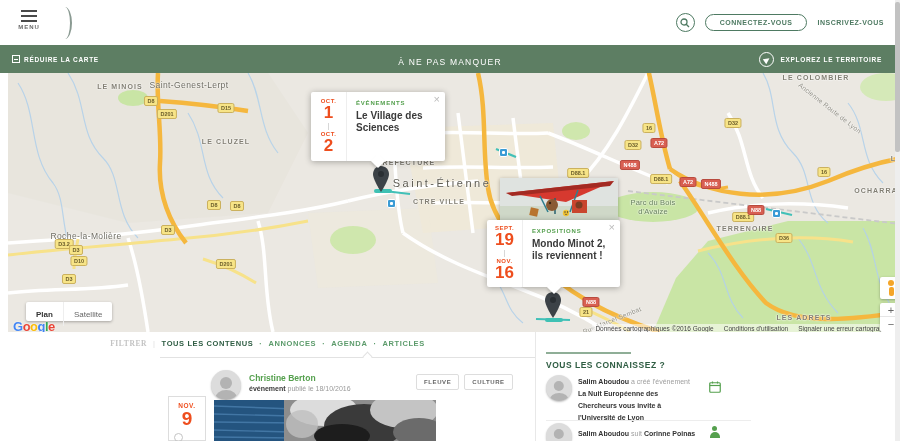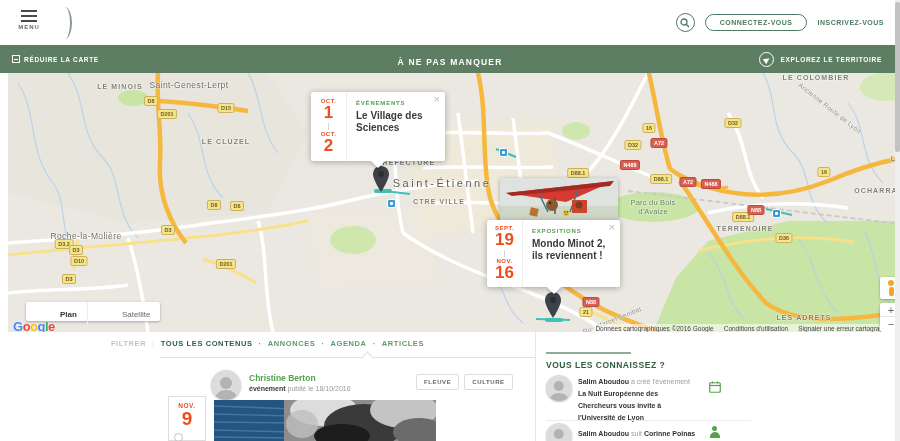--- a/index.html
+++ b/index.html
@@ -23,21 +23,21 @@
   .hdr-right { position:absolute; right:16px; top:0; height:45px; display:flex; align-items:center; gap:10px; }
   .search-btn { width:19px; height:19px; border:1.5px solid #4e7a62; border-radius:50%; display:flex; align-items:center; justify-content:center; cursor:pointer; }
   .connect-btn { border:1px solid #4e7a62; border-radius:9px; padding:4px 14px; font-size:7px; font-weight:bold; letter-spacing:0.5px; color:#4e7a62; cursor:pointer; background:#fff; }
   .register-lnk { font-size:7px; font-weight:bold; letter-spacing:0.5px; color:#4e7a62; cursor:pointer; }
 
   
   #toolbar { position:absolute; left:0; top:45px; width:900px; height:28px; background:#5d7e63; color:#fff; z-index:40; }
   .tb-left { position:absolute; left:12px; top:0; height:28px; display:flex; align-items:center; gap:4px; cursor:pointer; }
   .tb-right { position:absolute; right:18px; top:0; height:28px; display:flex; align-items:center; gap:6px; cursor:pointer; }
   .tb-lbl { font-size:6.5px; font-weight:bold; letter-spacing:0.7px; }
-  .tb-title { position:absolute; left:0; right:0; top:0; height:34px; display:flex; align-items:center; justify-content:center; font-size:8.5px; font-weight:bold; letter-spacing:1.2px; }
+  .tb-title { position:absolute; left:0; right:0; top:0; height:34px; display:flex; align-items:center; justify-content:center; font-size:8.5px; font-weight:normal; letter-spacing:1.2px; }
   .reduce-ic { width:8px; height:8px; border:1px solid #fff; position:relative; }
   .reduce-ic::after { content:""; position:absolute; left:1px; right:1px; top:3px; height:1px; background:#fff; }
   .explore-ic { width:15px; height:15px; border:1.2px solid #fff; border-radius:50%; position:relative; }
   .explore-ic::after { content:""; position:absolute; left:4px; top:4px; width:0; height:0; border-left:6px solid #fff; border-top:3px solid transparent; border-bottom:3px solid transparent; transform:rotate(-35deg); }
 
   
   #map { position:absolute; left:8px; top:73px; width:900px; height:259px; overflow:hidden; background:#ebe8e2; }
   .mlbl { position:absolute; transform:translate(-50%,-50%); font-size:7px; color:#827f74; letter-spacing:1.1px; font-weight:bold; white-space:nowrap; text-shadow:0 0 2px #fff,0 0 2px #fff; }
   .mlbl.town { font-size:8.5px; font-weight:normal; letter-spacing:0.4px; color:#6e6c62; }
   .mlbl.city { font-size:11px; font-weight:normal; letter-spacing:2.5px; color:#5d5b52; }
@@ -59,40 +59,40 @@
   .pp-d { font-size:17px; font-weight:bold; color:#ee4e1e; line-height:1.05; }
   .pp-sep { font-size:7px; color:#bbb; line-height:1.2; }
   .pp-body { flex:1; padding:8px 8px 6px 9px; position:relative; }
   .pp-cat { font-size:6px; font-weight:bold; letter-spacing:0.8px; color:#55a04e; margin-bottom:4px; }
   .pp-title { font-size:10px; font-weight:bold; color:#3a3a3a; line-height:1.15; cursor:pointer; }
   .pp-close { position:absolute; right:5px; top:2px; font-size:11px; color:#bbb; cursor:pointer; line-height:1; }
   .event-photo { position:absolute; z-index:19; box-shadow:0 1px 4px rgba(0,0,0,0.3); }
 
   
   .maptype { position:absolute; left:18px; top:229px; height:19px; display:flex; background:#fff; border-radius:2px; box-shadow:0 1px 3px rgba(0,0,0,0.3); z-index:15; font-size:8px; }
-  .maptype .mt { padding:12px 10px; display:flex; align-items:center; cursor:pointer;margin-left:24px; }
+  .maptype .mt { padding:12px 10px; display:flex; align-items:center; cursor:pointer; }
   .mt-plan { font-weight:bold; color:#333; border-right:1px solid #eee; }
   .mt-sat { color:#666; }
   .glogo { position:absolute; left:5px; top:246px; font-size:13px; font-weight:bold; letter-spacing:-0.5px; z-index:15; cursor:pointer; text-shadow:0 0 2px #fff; }
   .gl-b { color:#4285F4; } .gl-r { color:#EA4335; } .gl-y { color:#FBBC05; } .gl-g { color:#34A853; }
   .attrib { position:absolute; right:6px; bottom:0; height:8px; display:flex; gap:10px; align-items:center; font-size:6.5px; color:#444; z-index:15; background:rgba(255,255,255,0.55); padding:0 3px; }
   .attrib span { white-space:nowrap; }
   .pegman-box { position:absolute; left:872px; top:204px; width:22px; height:22px; background:#fff; border-radius:2px; box-shadow:0 1px 3px rgba(0,0,0,0.3); z-index:15; cursor:pointer; }
   .pegman { position:absolute; left:8px; top:3px; width:6px; height:6px; background:#f4a529; border-radius:50%; }
   .pegman::after { content:""; position:absolute; left:0.5px; top:7px; width:5px; height:9px; background:#f4a529; border-radius:2px; }
   .zoomctl { position:absolute; left:872px; top:230px; width:22px; height:29px; background:#fff; border-radius:2px; box-shadow:0 1px 3px rgba(0,0,0,0.3); z-index:15; }
   .zoomctl .zb { height:14px; display:flex; align-items:center; justify-content:center; font-size:11px; color:#666; cursor:pointer; }
   .zoomctl .zb:first-child { border-bottom:1px solid #e6e6e6; }
 
   
   #content { position:absolute; left:0; top:332px; width:900px; height:109px; background:#fff; }
   #maincol { position:absolute; left:0; top:0; width:535px; height:109px; }
   #sidecol { position:absolute; left:535px; top:0; width:299px; height:109px; border-left:1px solid #e8e8e8; }
   .filterbar { position:absolute; left:0; top:7px; width:535px; display:flex; justify-content:center; align-items:center; gap:6px; font-size:7.5px; font-weight:bold; letter-spacing:0.6px; }
-  .f-label { color:#c3c3c3; }
+  .f-label { color:#c3c3c3;font-family:Liberation Serif, serif; }
   .f-div { color:#ddd; font-weight:normal; }
   .f-item { color:#5c9b6b; cursor:pointer; }
   .f-item.active { color:#2f5d43; }
   .f-sep { color:#5c9b6b; }
   .f-line { position:absolute; left:160px; top:25px; width:375px; height:1px; background:#e2e2e2; }
   .f-notch { position:absolute; left:364px; top:21px; width:7px; height:7px; background:#fff; border-left:1px solid #e2e2e2; border-top:1px solid #e2e2e2; transform:rotate(45deg); }
   .avatar { position:relative; background:#dcdcdc; border-radius:50%; overflow:hidden; box-shadow:0 1px 2px rgba(0,0,0,0.25); cursor:pointer; }
   .avatar::before { content:""; position:absolute; left:50%; top:22%; width:40%; height:40%; transform:translateX(-50%); background:#b3b3b3; border-radius:50%; }
   .avatar::after { content:""; position:absolute; left:50%; top:68%; width:72%; height:55%; transform:translateX(-50%); background:#b3b3b3; border-radius:50% 50% 0 0; }
   .art-avatar { position:absolute; left:211px; top:38px; width:30px; height:30px; }

